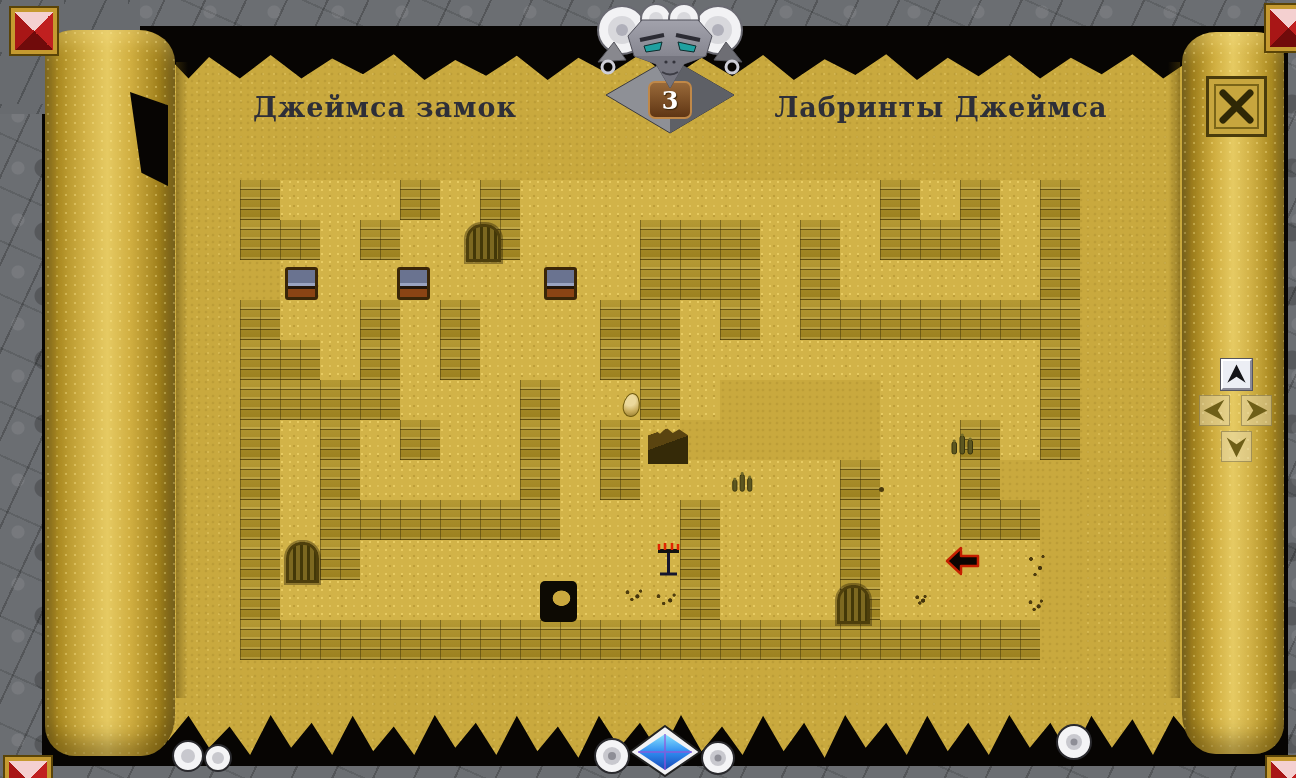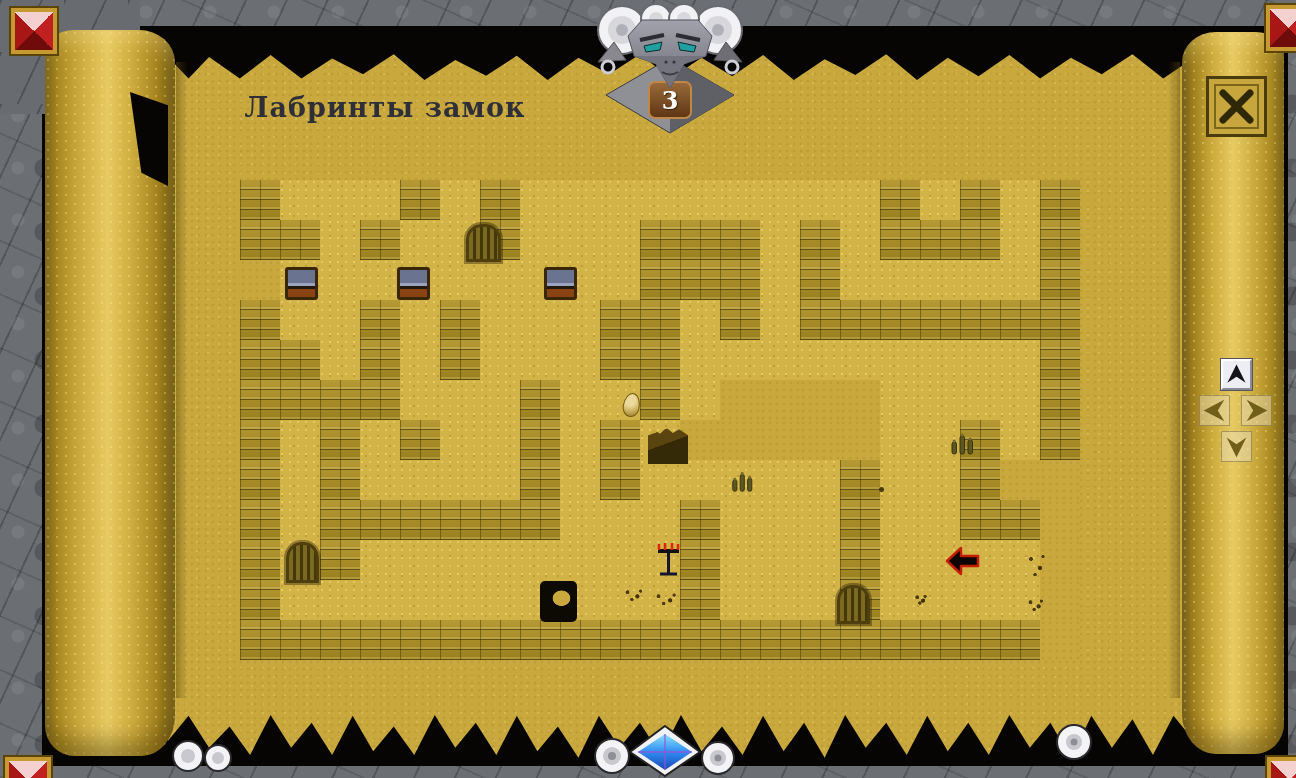--- a/index.html
+++ b/index.html
@@ -288,21 +288,22 @@
         </svg>
       </div>
       <div class="item bones" style="left: 382px; top: 408px; width: 22px; height: 14px;"></div>
       <div class="item bones" style="left: 412px; top: 412px; width: 26px; height: 14px;"></div>
       <div class="item bones" style="left: 786px; top: 370px; width: 20px; height: 30px;"></div>
       <div class="item bones" style="left: 786px; top: 418px; width: 18px; height: 14px;"></div>
       <div class="item bones" style="left: 674px; top: 414px; width: 13px; height: 11px;"></div>
       <div class="item dot" style="left: 639px; top: 307px; width: 5px; height: 5px;"></div>
     </div>
 
-  <div class="abs title" id="title-left">Лабринты замок</div>
+  <div class="abs title" id="title-left">Джеймса замок</div>
+  <div class="abs title" id="title-right">Лабринты Джеймса</div>
 
   <div class="abs head">
     <svg viewBox="0 0 156 140" width="156" height="140">
       <defs>
         <linearGradient id="plateG" x1="0" y1="0" x2="0" y2="1">
           <stop offset="0" stop-color="#9a6a3a"></stop>
             <stop offset="1" stop-color="#5e3413"></stop>
         </linearGradient>
         <linearGradient id="faceG" x1="0" y1="0" x2="0" y2="1">
           <stop offset="0" stop-color="#a2a2ac"></stop>

